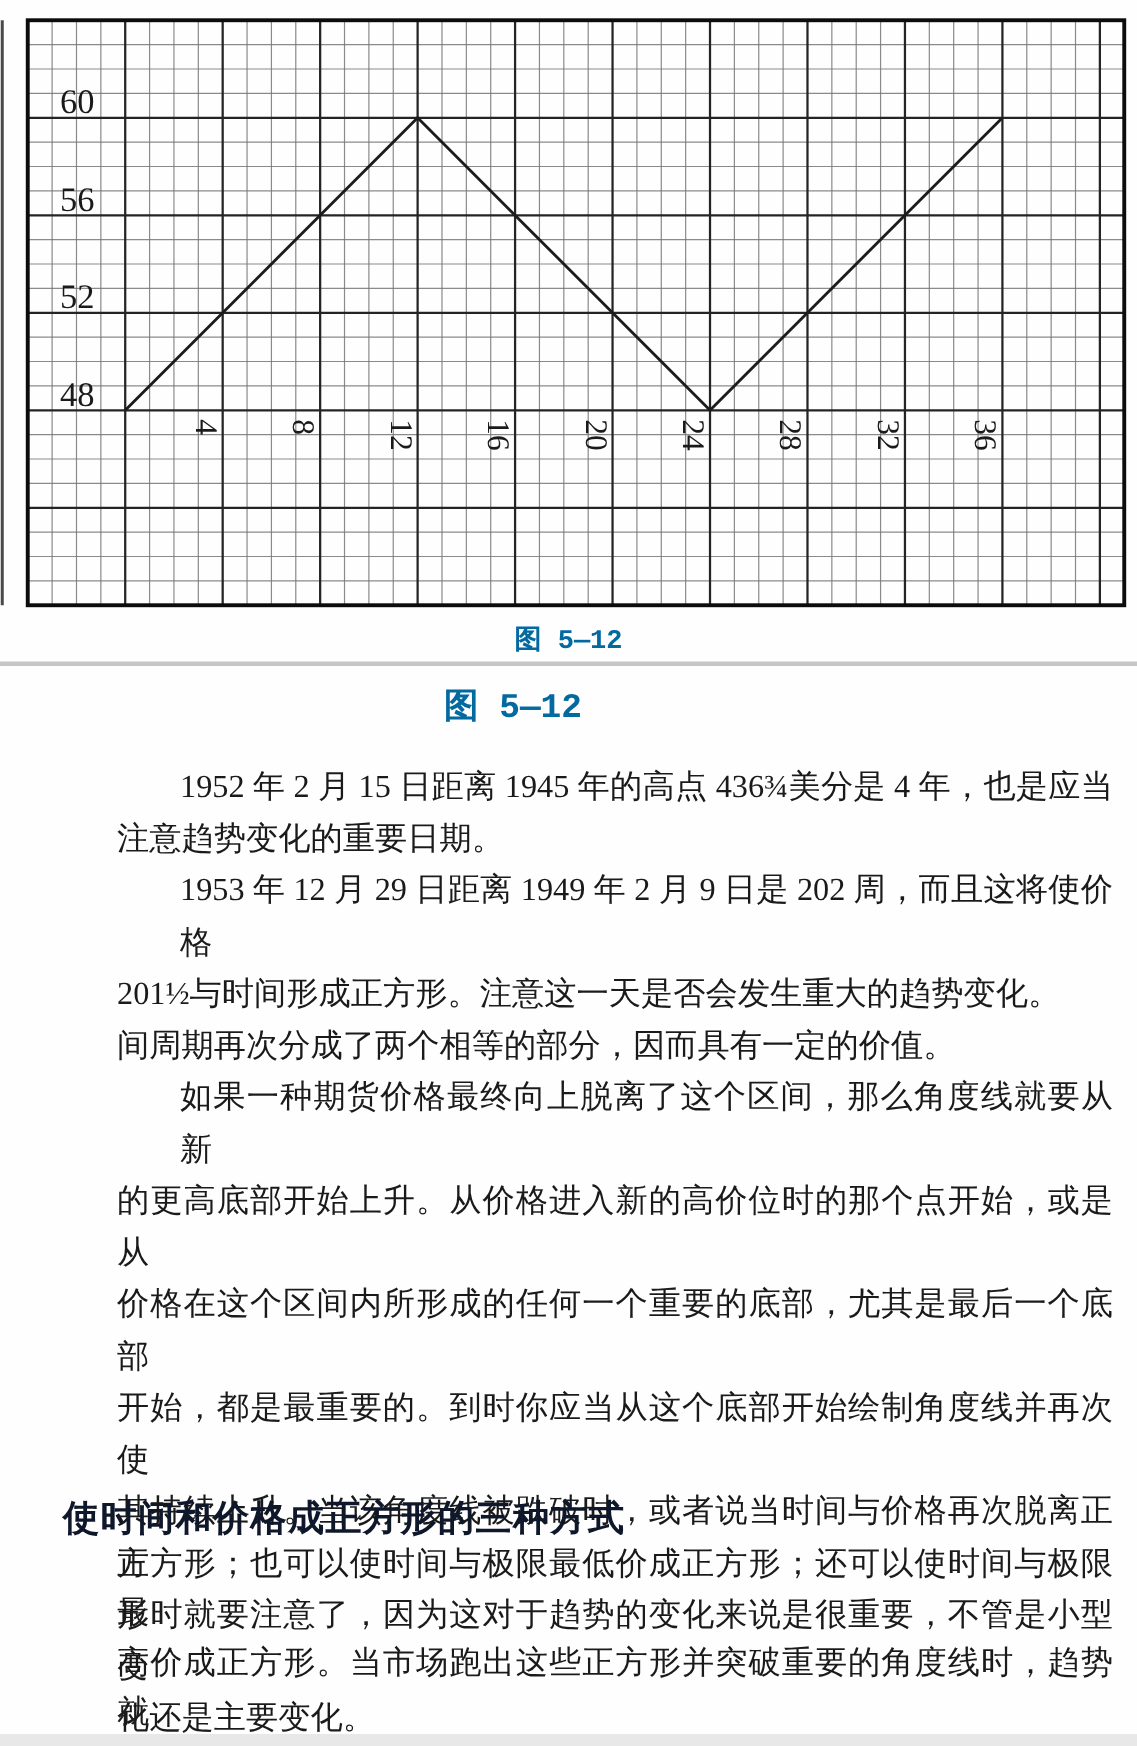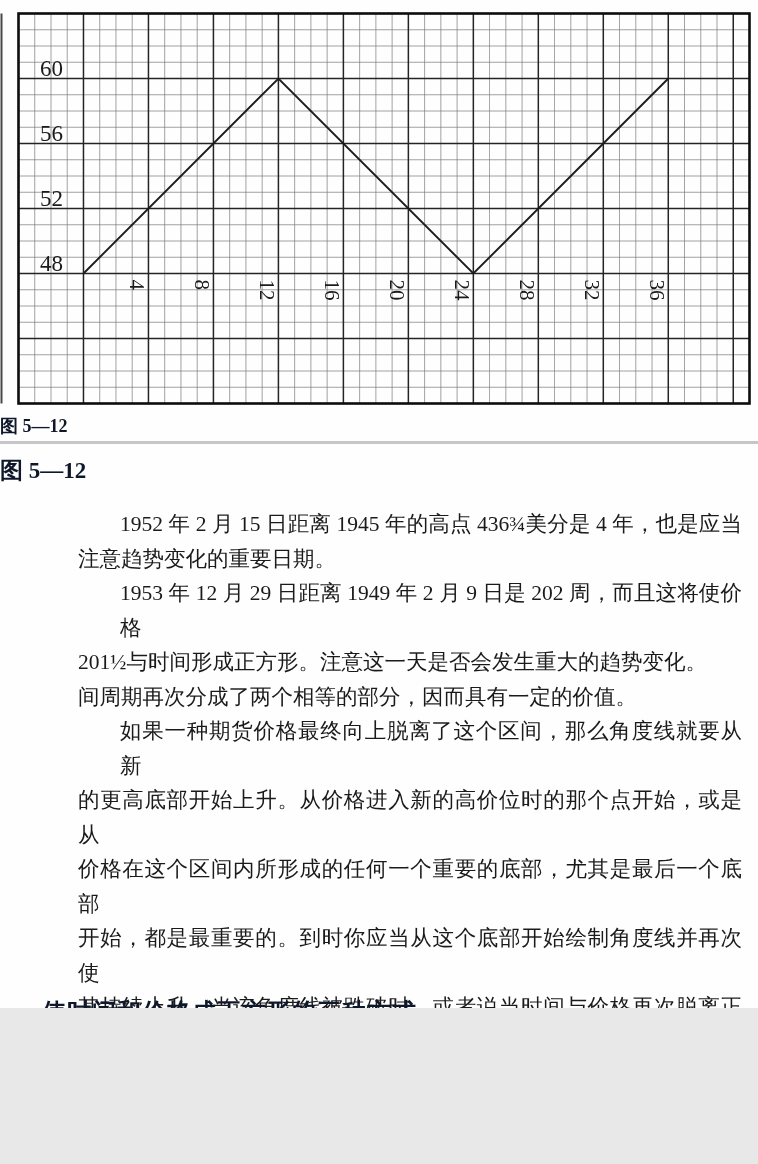--- a/index.html
+++ b/index.html
@@ -1,25 +1,25 @@
 <!DOCTYPE html>
 <html lang="zh"><head>
 <meta charset="utf-8">
 <style>
   html,body{margin:0;padding:0;background:#e8e8e8;}
   #page{
-    position:relative;width:758px;height:1008px;background:#fefefe;
+    position:relative;width:758px;height:1156px;background:#fefefe;
     margin:0 auto;overflow:hidden;
     font-family:"Liberation Serif","DejaVu Serif",serif;
     color:#161616;
   }
   #figsvg{position:absolute;top:0;left:0;}
   .caption{
-    position:absolute;text-align:left;font-weight:bold;
-    font-family:Liberation Serif, serif;color:#0f172a;
+    position:absolute;text-align:center;font-weight:bold;
+    font-family:Liberation Mono, monospace;color:#0369a1;
     white-space:nowrap;
   }
   #caption-top{top:414px;left:0;width:758px;font-size:18px;}
   #caption-bottom{top:455px;left:0;width:684px;font-size:23px;}
   #divider{position:absolute;top:441px;left:0;width:758px;height:3px;background:#c6c6c6;}
   .textblock{
     position:absolute;left:78px;width:664px;font-size:21.5px;color:#1a1a1a;
   }
   #body1{top:507px;line-height:34.5px;}
   #body2{top:1026px;line-height:33px;}

